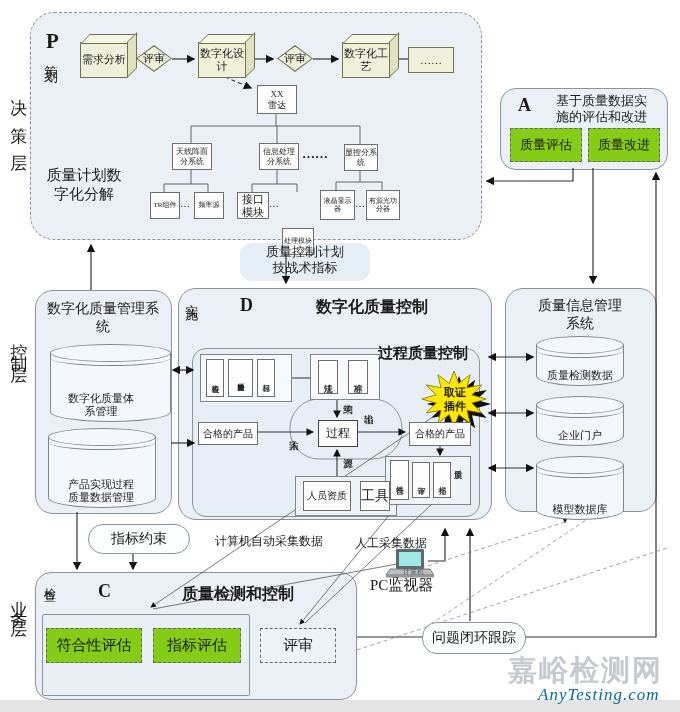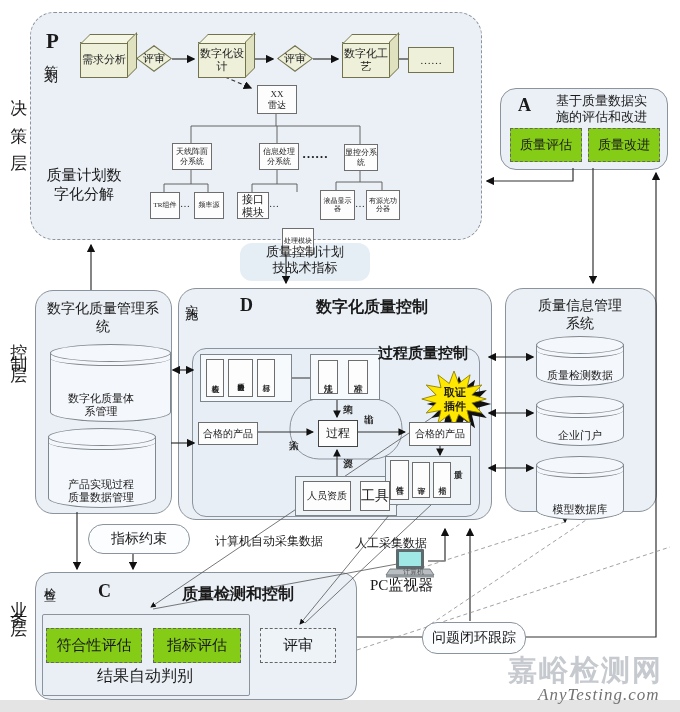--- a/index.html
+++ b/index.html
@@ -29,21 +29,21 @@
   .dia .d-i{position:absolute;inset:1.5px;background:#eef0da;clip-path:polygon(50% 0,100% 50%,50% 100%,0 50%);}
   .dia .d-l{position:absolute;inset:0;display:flex;align-items:center;justify-content:center;font-size:11px;z-index:1;}
   
   .cyl{position:absolute;z-index:3;}
   .cyl .c-top{position:absolute;left:0;right:0;top:0;height:16px;background:#f4f7fb;border:1px solid #80888f;border-radius:50%;}
   .cyl .c-top2{position:absolute;left:0;right:0;top:6px;height:15px;border-bottom:1px solid #80888f;border-radius:50%;}
   .cyl .c-body{position:absolute;left:0;right:0;top:8px;bottom:0;background:#f4f7fb;border:1px solid #80888f;border-top:none;border-radius:0 0 50% 50%/0 0 10px 10px;}
   .cyl .c-lbl{position:absolute;left:3px;right:3px;bottom:4px;text-align:center;line-height:1.2;z-index:1;}
   svg.lines{position:absolute;left:0;top:0;z-index:2;}
   .wm1{color:#c6cacf;font-size:29px;font-weight:bold;letter-spacing:2px;}
-  .wm2{color:#737373;font-size:17px;font-style:italic;letter-spacing:1px;}
+  .wm2{color:#0369a1;font-size:17px;font-style:italic;letter-spacing:1px;}
   .phase{font-weight:bold;font-size:18px;}
 </style>
 </head>
 <body>
 
 <div id="stage">
 
   <div class="panel dashed" style="left:30px;top:12px;width:450px;height:226px;border-radius:24px;"></div>
   <div class="panel" style="left:500px;top:88px;width:166px;height:80px;border-radius:16px;"></div>
   <div class="panel" style="left:35px;top:290px;width:135px;height:222px;"></div>
@@ -291,19 +291,18 @@
   <div class="lbl" style="left:355px;top:536px;font-size:12px;">人工采集数据</div>
   <div class="lbl" style="left:403px;top:568px;font-size:7px;color:#555;">计算机</div>
   <div class="lbl" style="left:370px;top:576px;font-size:15px;">PC监视器</div>
 
   <div class="lbl vtext" style="left:42px;top:578px;font-size:12px;letter-spacing:3px;">检查</div>
   <div class="lbl phase" style="left:98px;top:580px;">C</div>
   <div class="lbl" style="left:182px;top:584px;font-size:16px;font-weight:600;">质量检测和控制</div>
   <div class="dbox" style="left:46px;top:628px;width:94px;height:33px;font-size:15px;">符合性评估</div>
   <div class="dbox" style="left:153px;top:628px;width:86px;height:33px;font-size:15px;">指标评估</div>
   <div class="dbox" style="left:260px;top:628px;width:74px;height:33px;font-size:15px;background:#eef3f8;">评审</div>
-  <div class="lbl ctr" style="left:42px;top:666px;width:206px;font-size:16px;">结果自动判别</div>
   <div class="pill" style="left:422px;top:622px;width:102px;height:30px;font-size:14px;">问题闭环跟踪</div>
 
   <div class="lbl wm1" style="left:508px;top:652px;">嘉峪检测网</div>
   <div class="lbl wm2" style="left:538px;top:684px;">AnyTesting.com</div>
 
 </div>
 
 </body></html>

